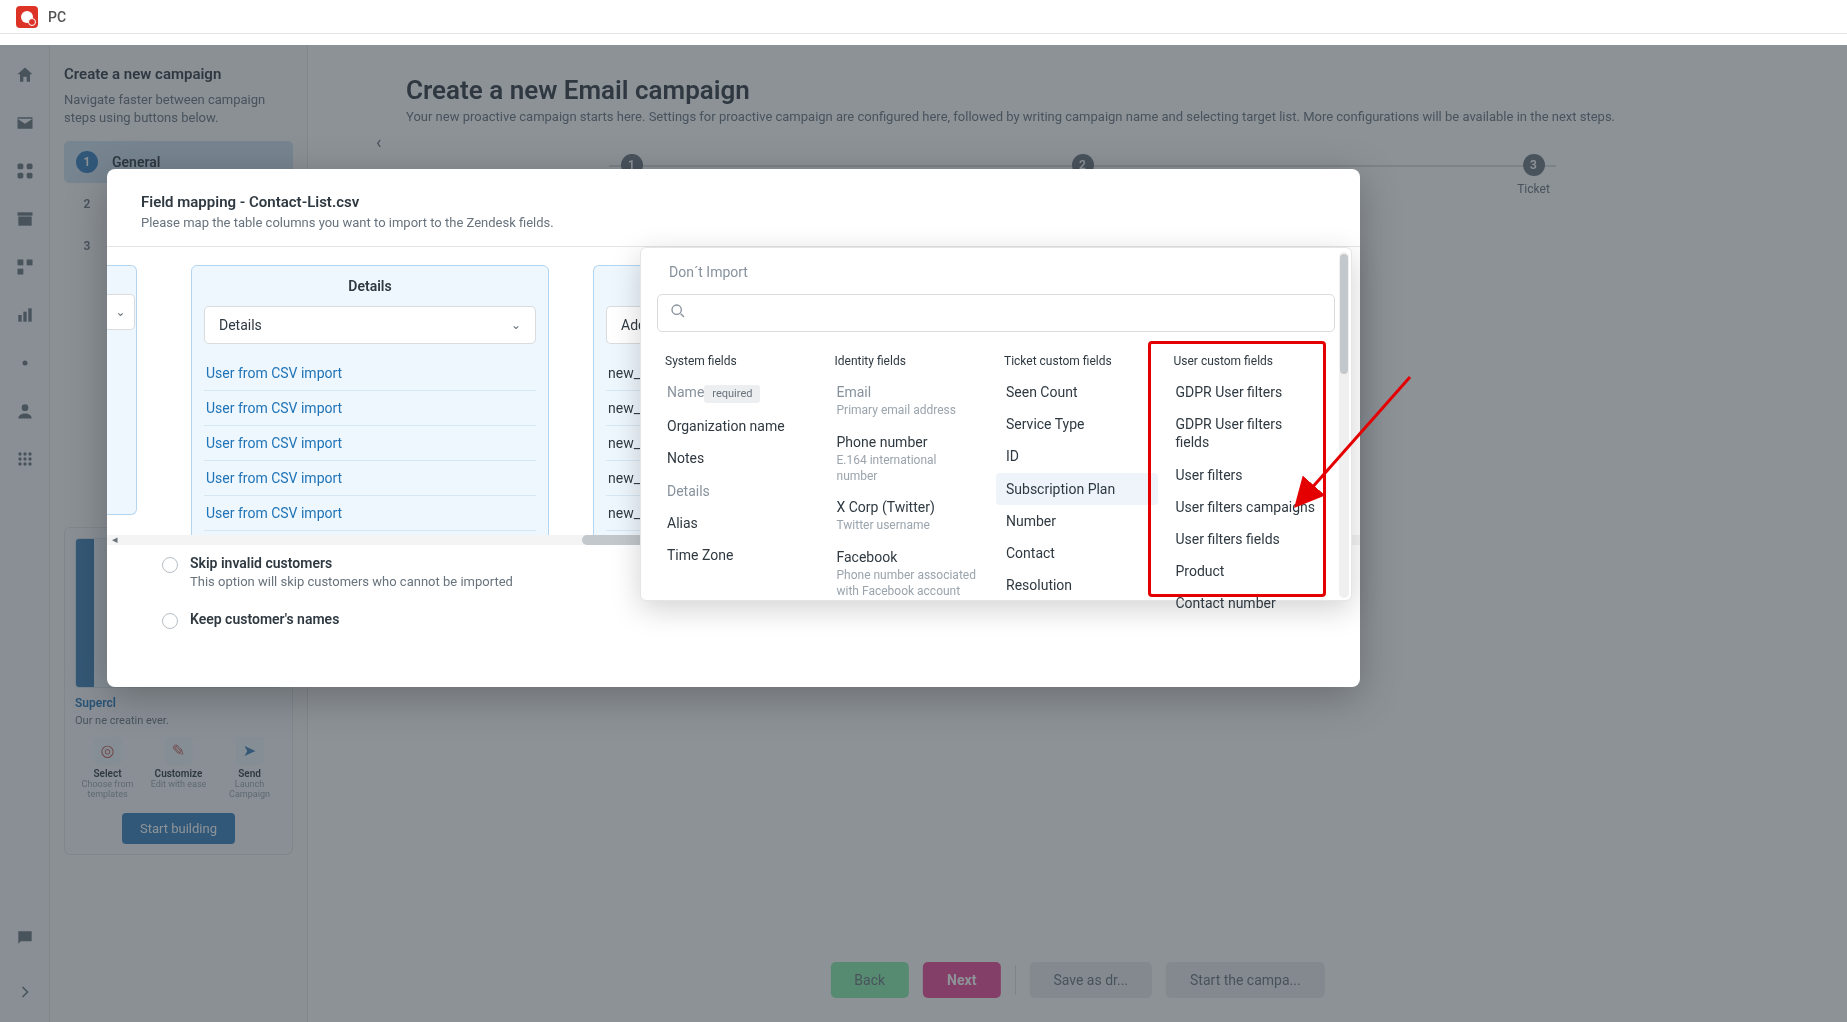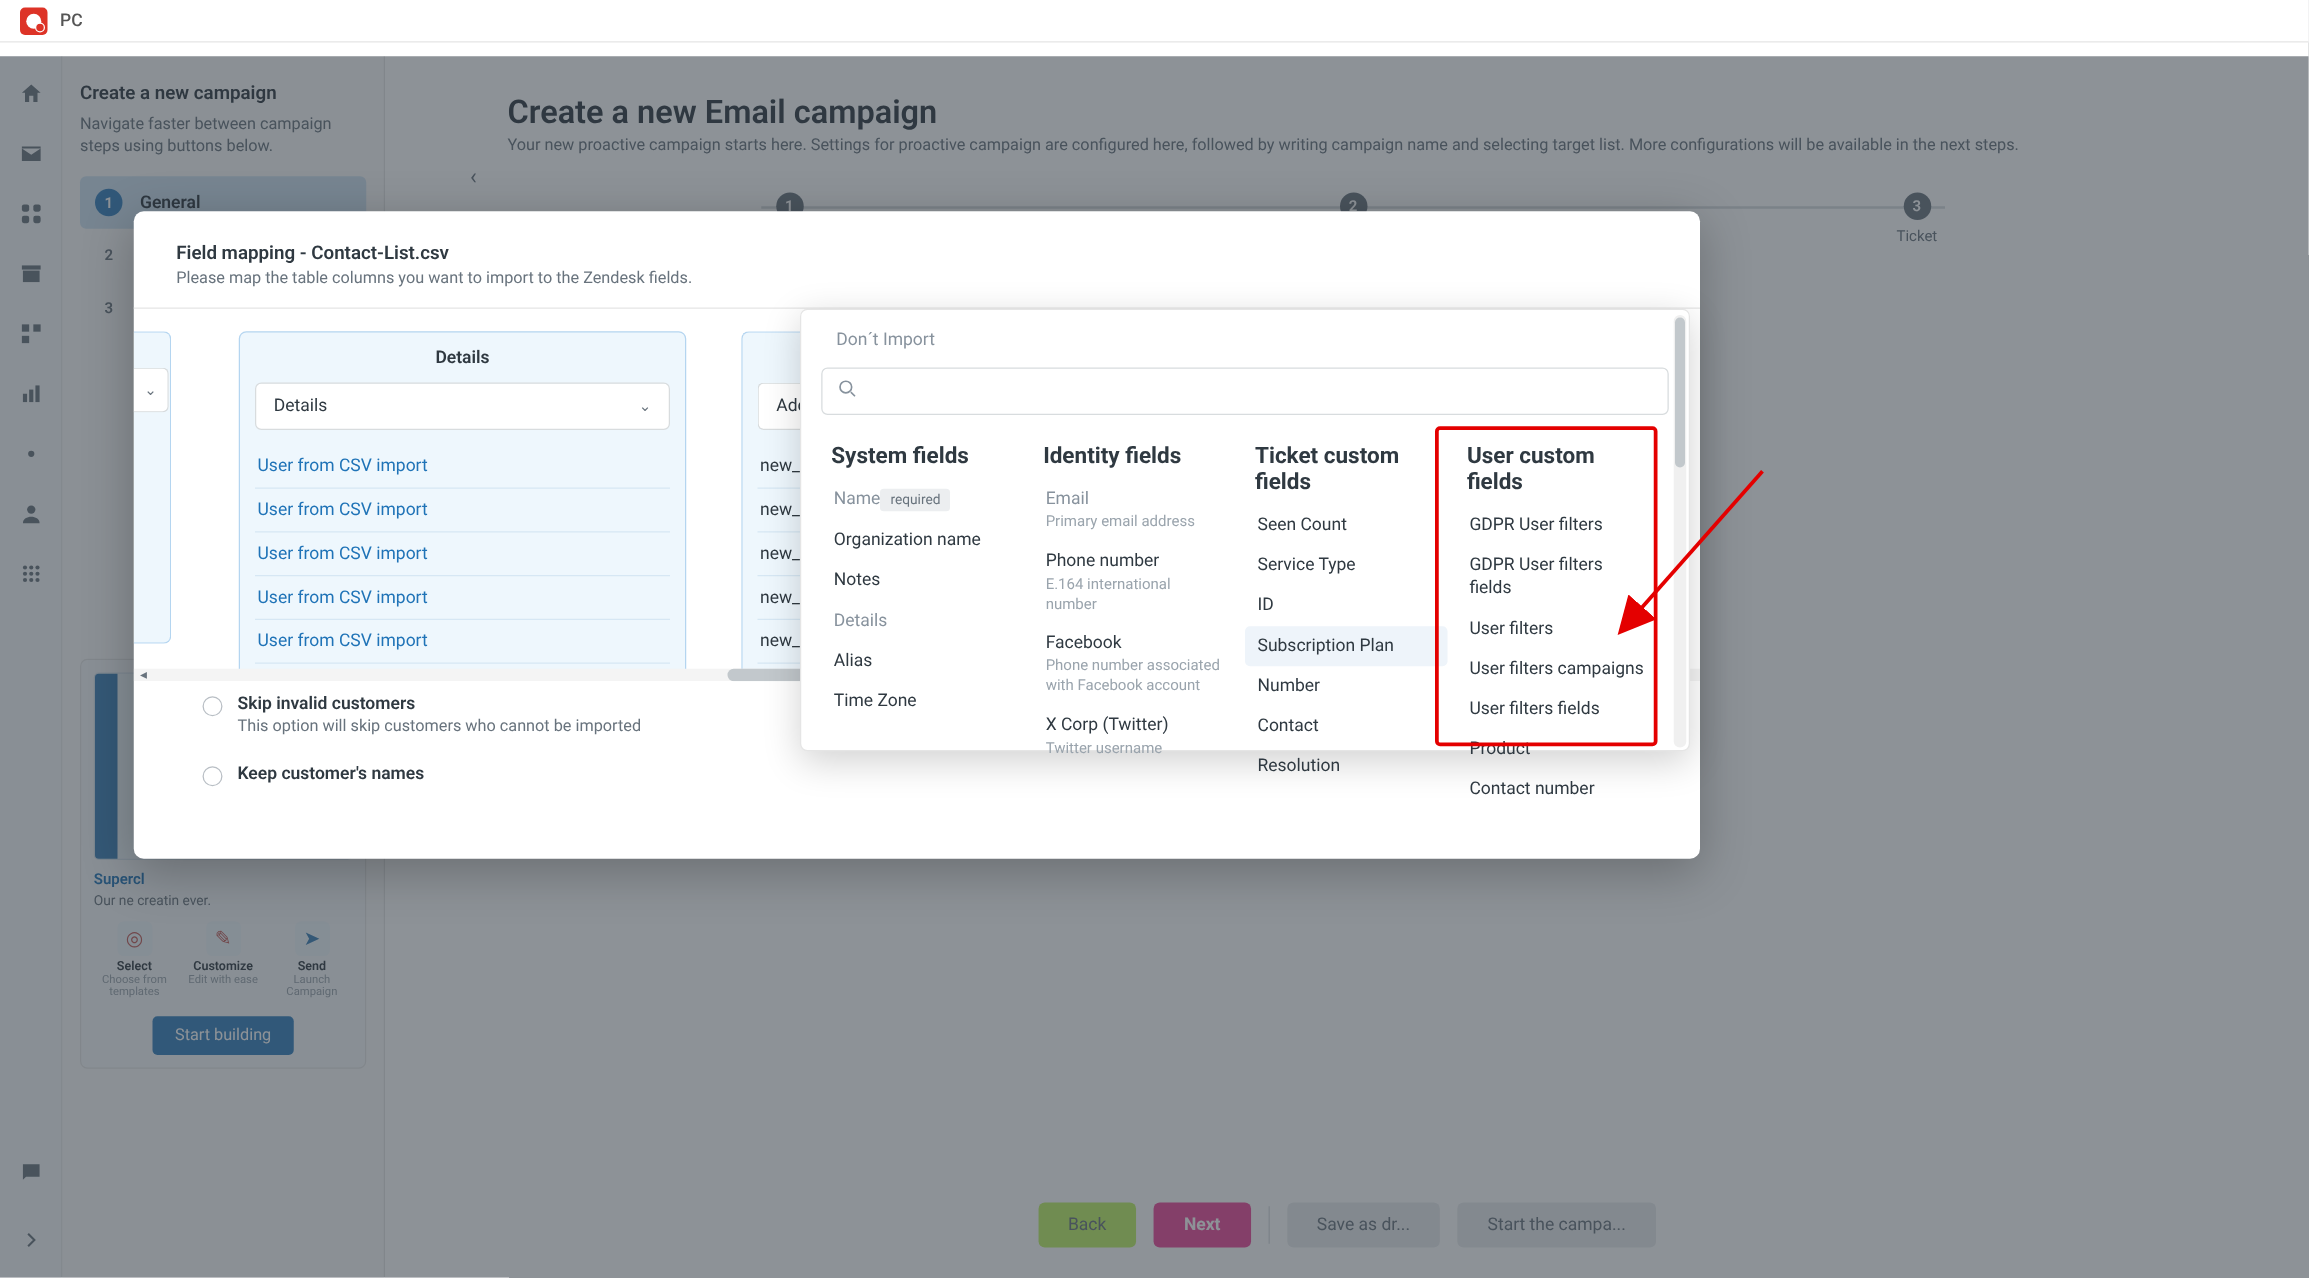--- a/index.html
+++ b/index.html
@@ -47,21 +47,21 @@
 .steps-row { display:flex; margin-top: 30px; margin-left: 38px; margin-right: 38px; align-items:center; position:relative;}
 .step-dot { flex:1; text-align:center; position:relative;}
 .step-circle { width:22px; height:22px; border-radius:50%; background:#68737d; color:#fff; display:inline-flex; align-items:center; justify-content:center; font-size:12px; font-weight:600;}
 .step-dot:first-child .step-circle { background:#337fbd; }
 .step-lbl { font-size:12px; color:#68737d; margin-top:6px; }
 .step-line { position:absolute; top:11px; left:15%; right:15%; height:2px; background:#d8dcde; z-index:0;}
 
 
 .bottom-bar { position:absolute; bottom: 24px; left:50%; transform:translateX(-50%); display:flex; align-items:center; gap:14px; }
 .bbtn { padding: 10px 24px; border-radius:5px; font-size:14px; border:none; cursor:pointer; }
-.bbtn.back { background:#bef264; color:#68737d;text-align:right;}
+.bbtn.back { background:#86efac; color:#68737d;text-align:right;}
 .bbtn.next { background:#ec4899; color:#fff;font-weight:bold;}
 .bbtn.ghost { background:#e9ebed; color:#68737d; }
 .vsep { width:1px; height:30px; background:#d8dcde; }
 
 
 .scrim { position:absolute; inset:0; top:45px; background: rgba(47,57,65,0.55); }
 
 
 .modal { position:absolute; left: 107px; top: 169px; width: 1253px; height: 518px; background:#fff; border-radius:8px; box-shadow: 0 10px 40px rgba(0,0,0,0.25); overflow:visible; }
 .modal-hd { padding: 24px 34px 16px; border-bottom: 1px solid #e5e5e5; }
@@ -92,21 +92,21 @@
 
 .dd { position:absolute; left: 640px; top: 247px; width: 712px; height: 354px; background:#fff; border:1px solid #e5e5e5; border-radius:6px; box-shadow: 0 8px 30px rgba(0,0,0,0.18); z-index: 60; }
 .dd-scroll { position:absolute; right:2px; top:4px; width:10px; height:346px; background:#f0f0f0; border-radius:5px;}
 .dd-scroll-thumb { position:absolute; top:2px; left:1px; right:1px; height:120px; background:#c2c8cc; border-radius:5px;}
 
 .dd-dont { padding: 16px 28px 14px; font-size:14px; color:#87929d; }
 .dd-search { margin: 0 16px 12px; border:1px solid #d8dcde; border-radius:5px; padding: 8px 12px; display:flex; align-items:center; gap:8px;}
 .dd-search input { border:none; outline:none; flex:1; font-size:14px;}
 .dd-cols { display:flex; padding: 2px 16px 12px; gap: 0; }
 .dd-col { flex:1; min-width:0; padding-right: 8px; }
-.dd-col-hdr { font-size:18px; font-weight:700; color:#2f3941; padding: 8px 8px; }
+.dd-col-hdr { font-size:12px; font-weight:400; color:#2f3941; padding: 8px 8px; }
 .dd-item { padding: 7px 10px; font-size:14px; color:#2f3941; border-radius:4px; cursor:pointer; line-height:1.3;}
 .dd-item.dim { color:#87929d; }
 .dd-item .sub { display:block; font-size:12px; color:#9aa4ad; margin-top:2px;}
 .dd-item.hover { background:#eef4fa;}
 .req-badge { display:inline-block; background:#eceef0; color:#68737d; font-size:11px; padding:2px 8px; border-radius:3px; margin-top:0;}
 
 
 .anno-box { position:absolute; left: 1148px; top: 341px; width: 178px; height: 256px; border: 3px solid #e40000; border-radius:4px; z-index:70; pointer-events:none;}
 .anno-arrow { position:absolute; left: 1300px; top: 372px; z-index:71; pointer-events:none;}
 .anno-arrow svg { overflow:visible; }
@@ -358,22 +358,22 @@
           <div class="dd-item dim">Details</div>
           <div class="dd-item">Alias</div>
           <div class="dd-item">Time Zone</div>
         </div>
     </div>
     <div class="dd-col">
       <div class="dd-col-hdr">Identity fields</div>
       <div id="dd-identity">
           <div class="dd-item dim">Email<span class="sub">Primary email address</span></div>
           <div class="dd-item">Phone number<span class="sub">E.164 international number</span></div>
+          <div class="dd-item">X Corp (Twitter)<span class="sub">Twitter username</span></div>
           <div class="dd-item">Facebook<span class="sub">Phone number associated with Facebook account</span></div>
-          <div class="dd-item">X Corp (Twitter)<span class="sub">Twitter username</span></div>
         </div>
     </div>
     <div class="dd-col">
       <div class="dd-col-hdr">Ticket custom fields</div>
       <div id="dd-ticket">
           <div class="dd-item">Seen Count</div>
           <div class="dd-item">Service Type</div>
           <div class="dd-item">ID</div>
           <div class="dd-item hover">Subscription Plan</div>
           <div class="dd-item">Number</div>

